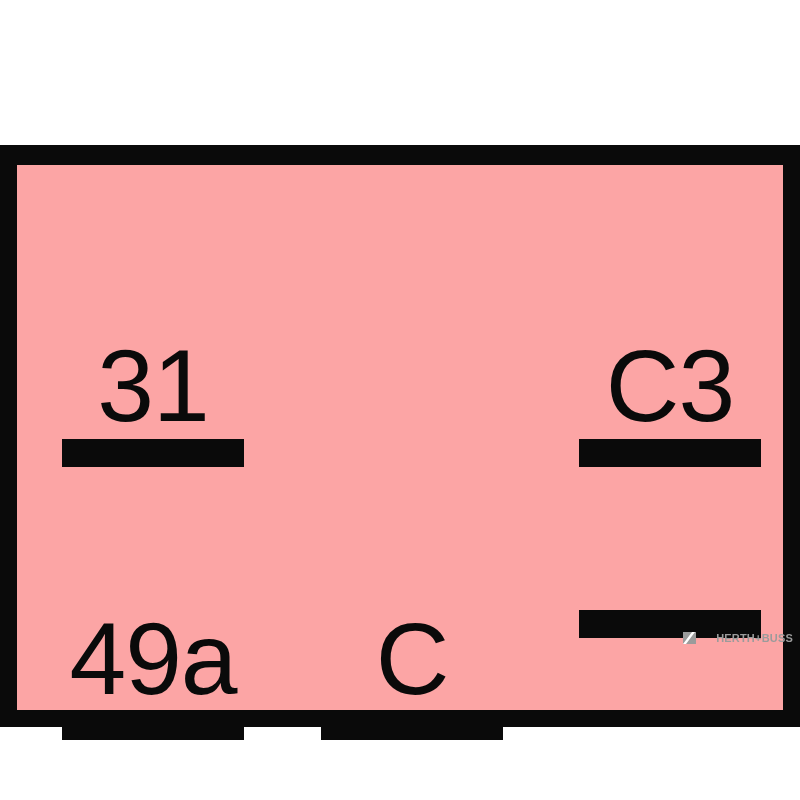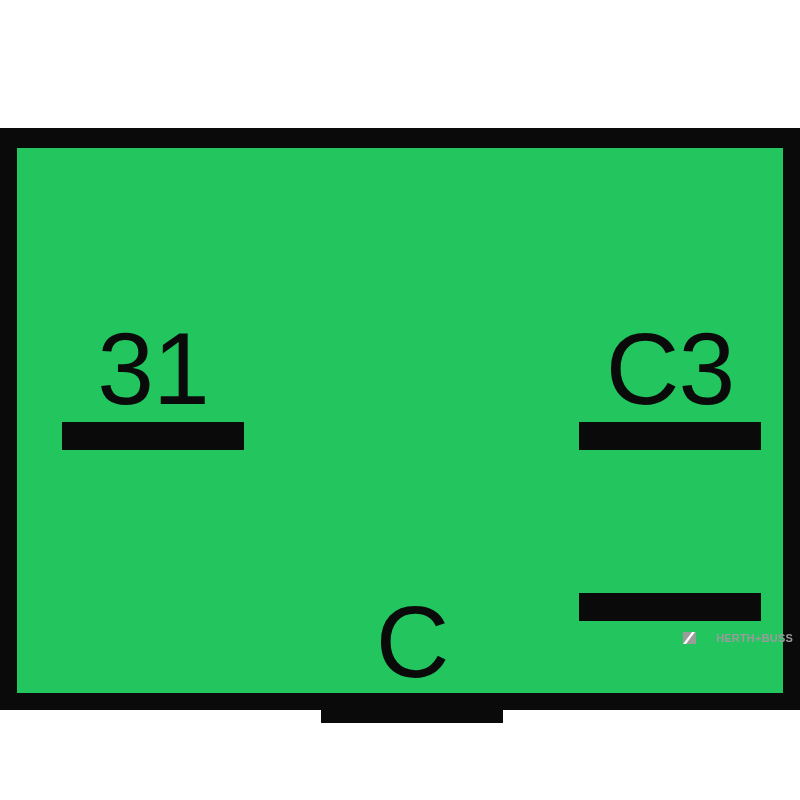--- a/index.html
+++ b/index.html
@@ -14,28 +14,28 @@
   .stage {
     position: relative;
     width: 800px;
     height: 800px;
     background: #ffffff;
   }
   
   .frame {
     position: absolute;
     left: 0;
-    top: 128px;
+    top: 145px;
     width: 800px;
     height: 582px;
     box-sizing: border-box;
     border-style: solid;
     border-color: #0a0a0a;
     border-width: 20px 17px 17px 17px;
-    background: #22c55e;
+    background: #fca5a5;
   }
   
   .cell {
     position: absolute;
     width: 182px;
     text-align: center;
   }
   .t-label {
     font-size: 102px;
     line-height: 102px;
@@ -90,20 +90,24 @@
       <div class="t-label">31</div>
       <div class="t-bar"></div>
     </div>
 
 
     <div class="cell r0 c2">
       <div class="t-label">C3</div>
       <div class="t-bar"></div>
     </div>
 
+    <div class="cell r1 c0">
+      <div class="t-label">49a</div>
+      <div class="t-bar"></div>
+    </div>
 
     <div class="cell r1 c1">
       <div class="t-label">C</div>
       <div class="t-bar"></div>
     </div>
 
     <div class="cell r1 c2">
       <div class="t-bar"></div>
     </div>
 

